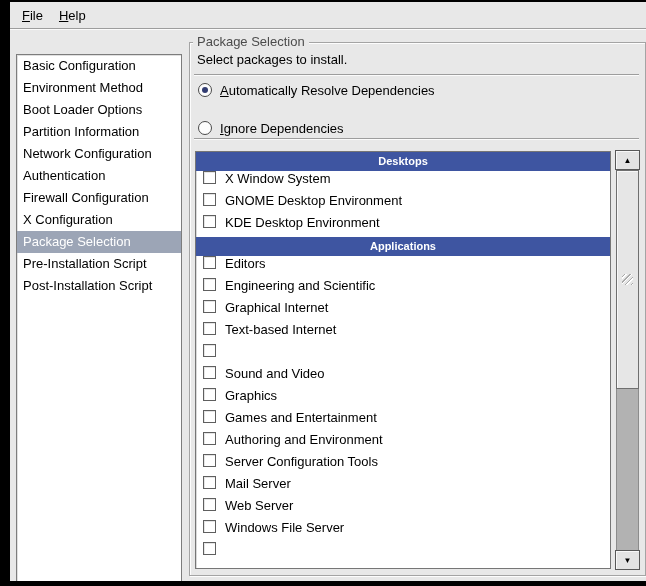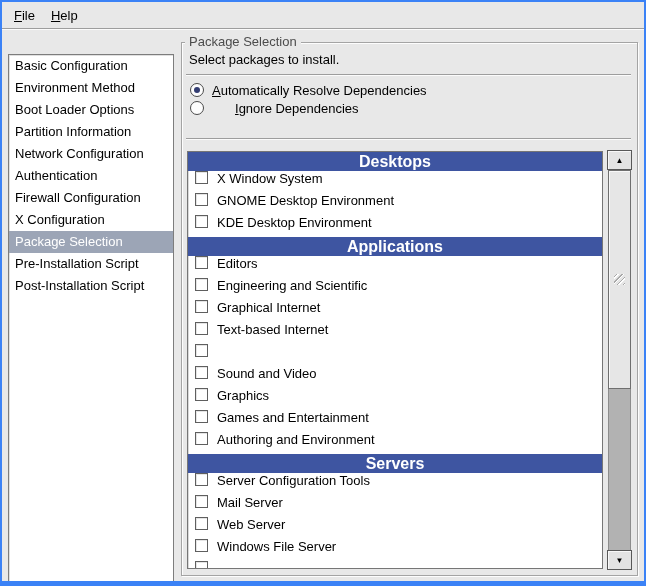--- a/index.html
+++ b/index.html
@@ -11,22 +11,22 @@
   * { margin: 0; padding: 0; box-sizing: border-box; }
   html, body { width: 646px; height: 586px; }
   body {
     font-family: "Liberation Sans", "DejaVu Sans", sans-serif;
     font-size: 13px;
     color: #000;
   }
   .screen {
     position: relative;
     width: 646px; height: 586px;
-    background: #3b82f6;
-    padding: 2px 2px 5px 2px;
+    background: #000000;
+    padding: 2px 2px 5px 10px;
   }
   .window {
     position: relative;
     width: 642px; height: 579px;
     background: var(--window-bg);
     overflow: hidden;
   }
 
   
   .menubar {
@@ -93,21 +93,21 @@
   .hsep.sep2 { top: 95px; }
 
   
   .radio-row {
     position: absolute; left: 8px;
     display: flex; align-items: center;
     height: 22px;
     cursor: default;
   }
   .radio-row.r1 { top: 36px; }
-  .radio-row.r2 { top: 54px; gap: 23px; }
+  .radio-row.r2 { top: 74px; }
   .radio-dot {
     width: 14px; height: 14px;
     border-radius: 50%;
     border: 1px solid #4a4a4a;
     background: #fdfdfd;
     margin-right: 8px;
     position: relative;
     flex: 0 0 auto;
   }
   .radio-dot.checked::after {
@@ -127,21 +127,21 @@
     border: 1px solid #767676;
     box-shadow: inset 1px 1px 0 rgba(0,0,0,0.15);
     overflow: hidden;
   }
   .pkg-header {
     height: 19px; line-height: 19px;
     background: var(--header-bg);
     color: #fff;
     font-weight: bold;
     text-align: center;
-    font-size: 16px;
+    font-size: 11px;
   }
   .pkg-row {
     height: 22px;
     display: flex; align-items: flex-start;
     padding-left: 7px;
     cursor: default;
   }
   .checkbox {
     width: 13px; height: 13px;
     border: 1px solid #5f5f5f;
@@ -276,21 +276,20 @@
         </div>
         <div class="pkg-row">
           <span class="checkbox"></span>
           <span>Games and Entertainment</span>
         </div>
         <div class="pkg-row">
           <span class="checkbox"></span>
           <span>Authoring and Environment</span>
         </div>
 
-        <div class="pkg-header">Servers</div>
         <div class="pkg-row">
           <span class="checkbox"></span>
           <span>Server Configuration Tools</span>
         </div>
         <div class="pkg-row">
           <span class="checkbox"></span>
           <span>Mail Server</span>
         </div>
         <div class="pkg-row">
           <span class="checkbox"></span>

